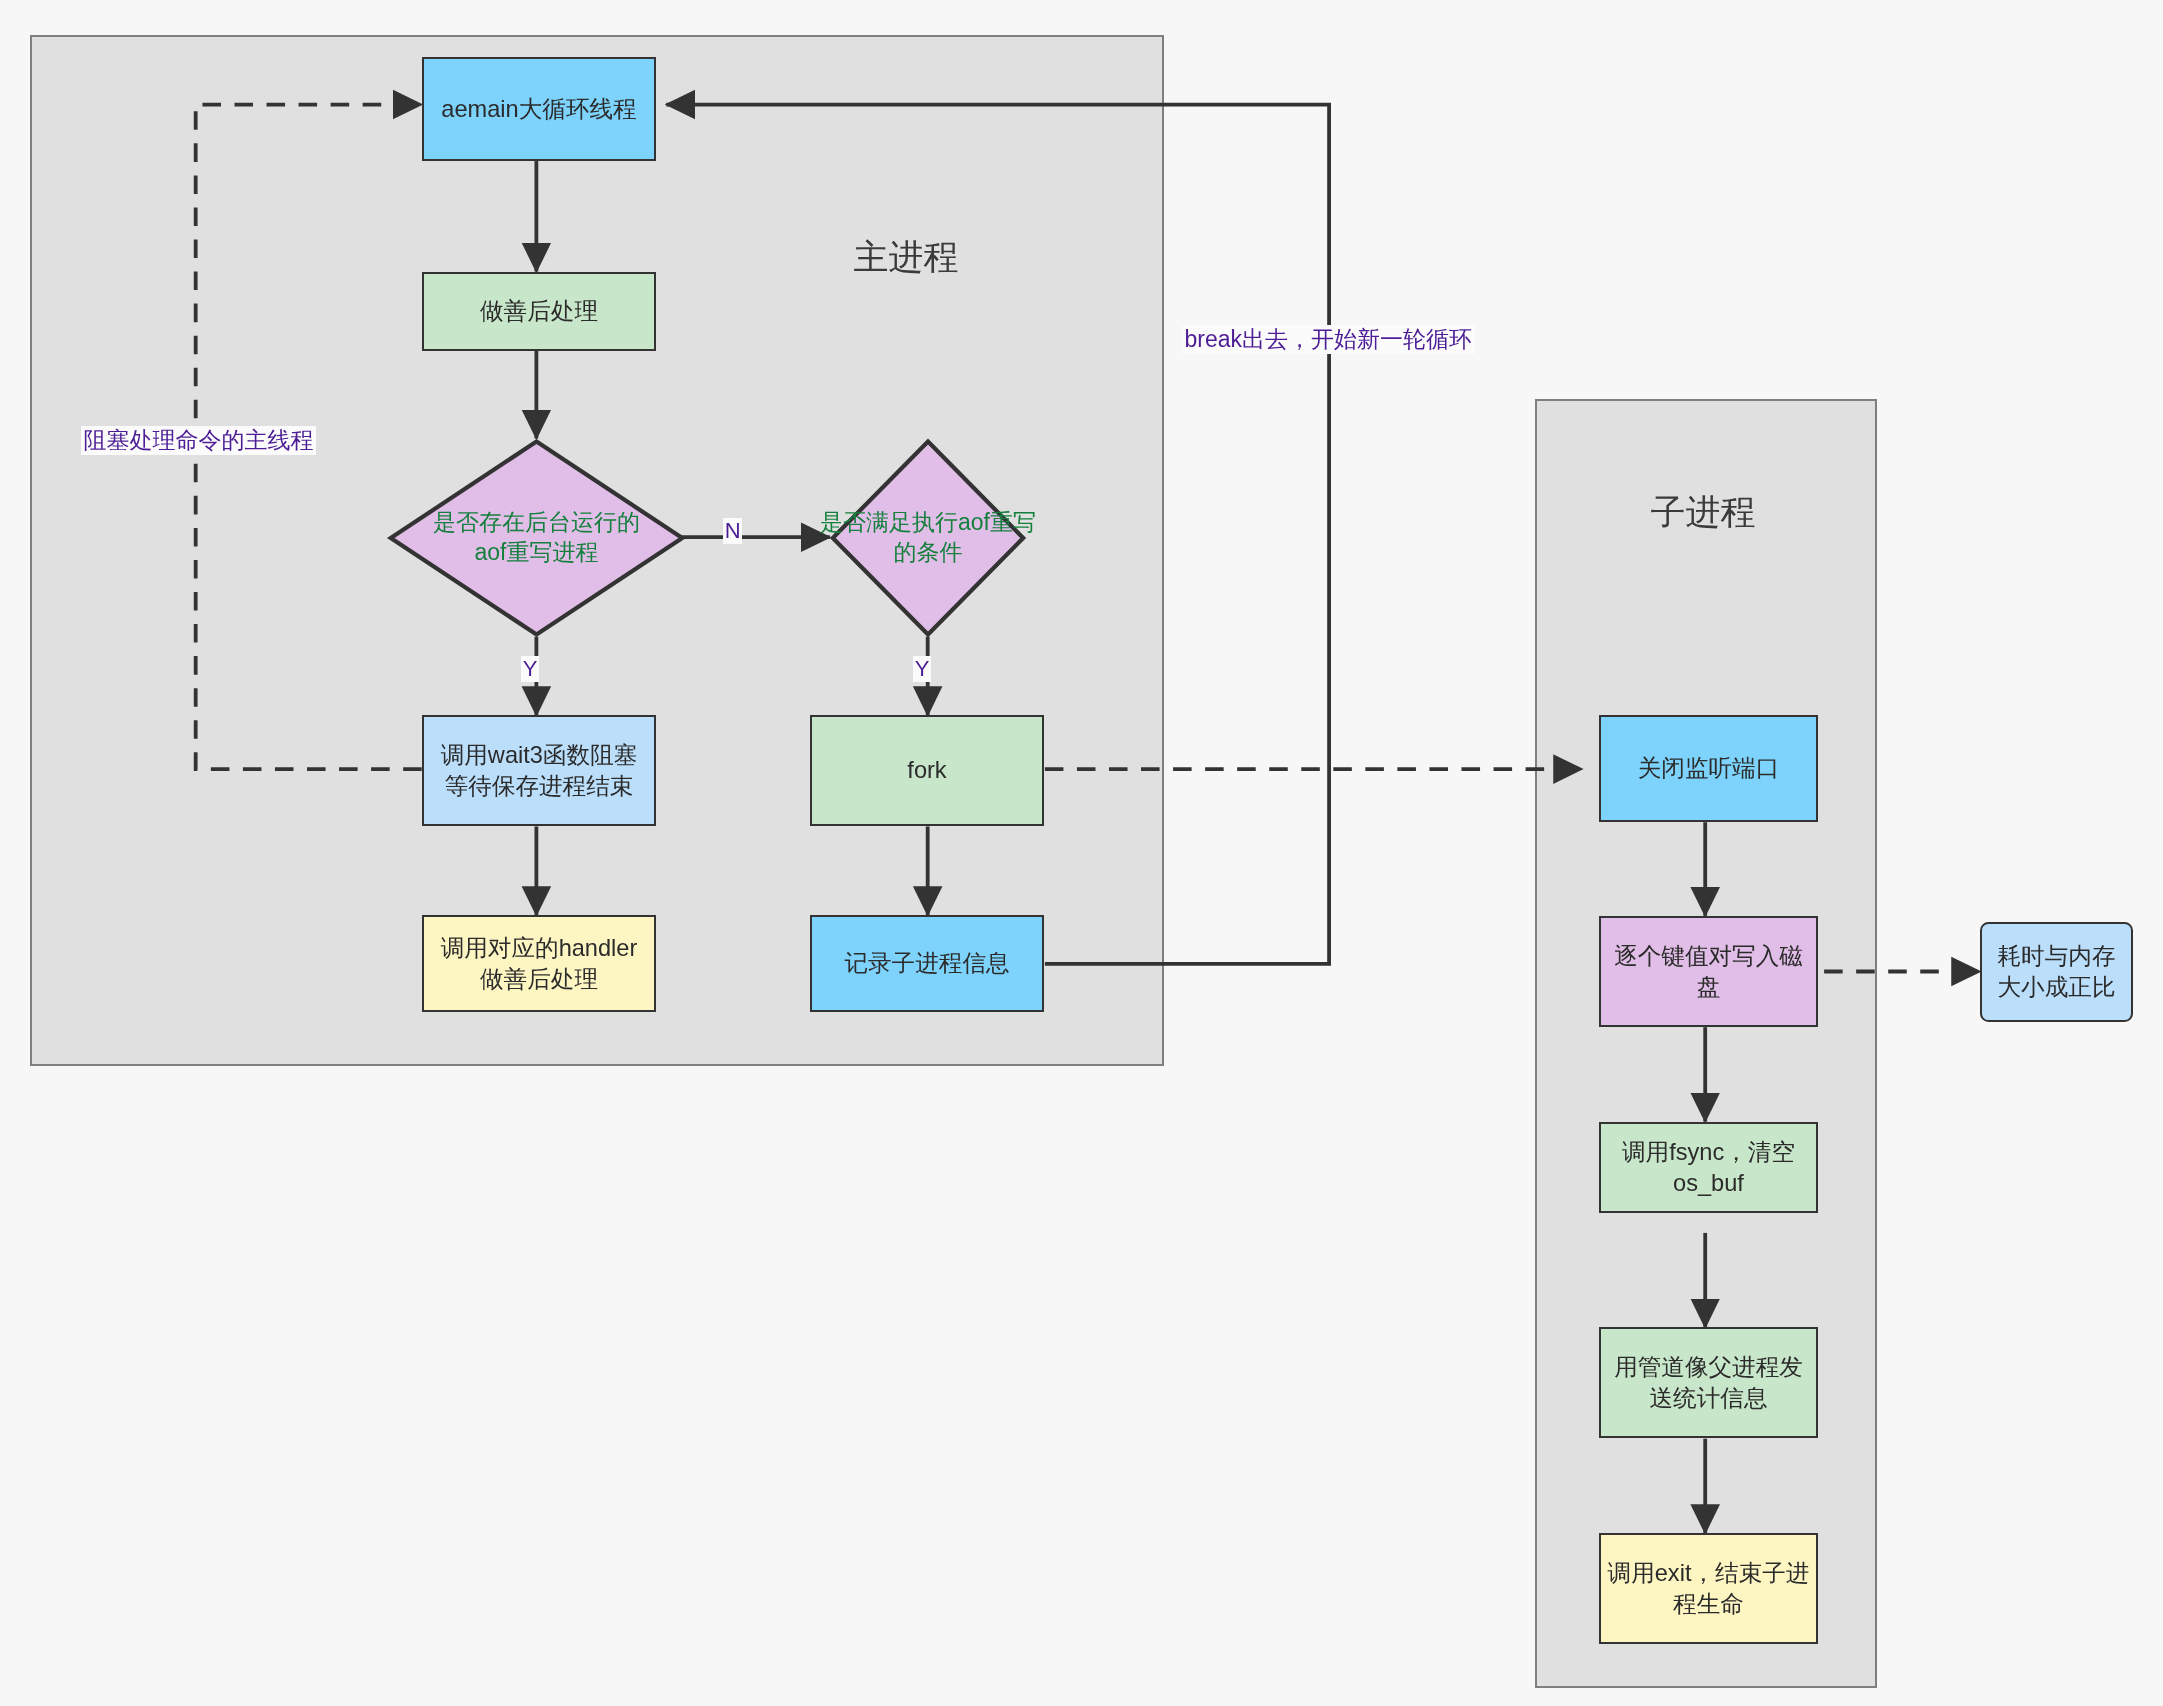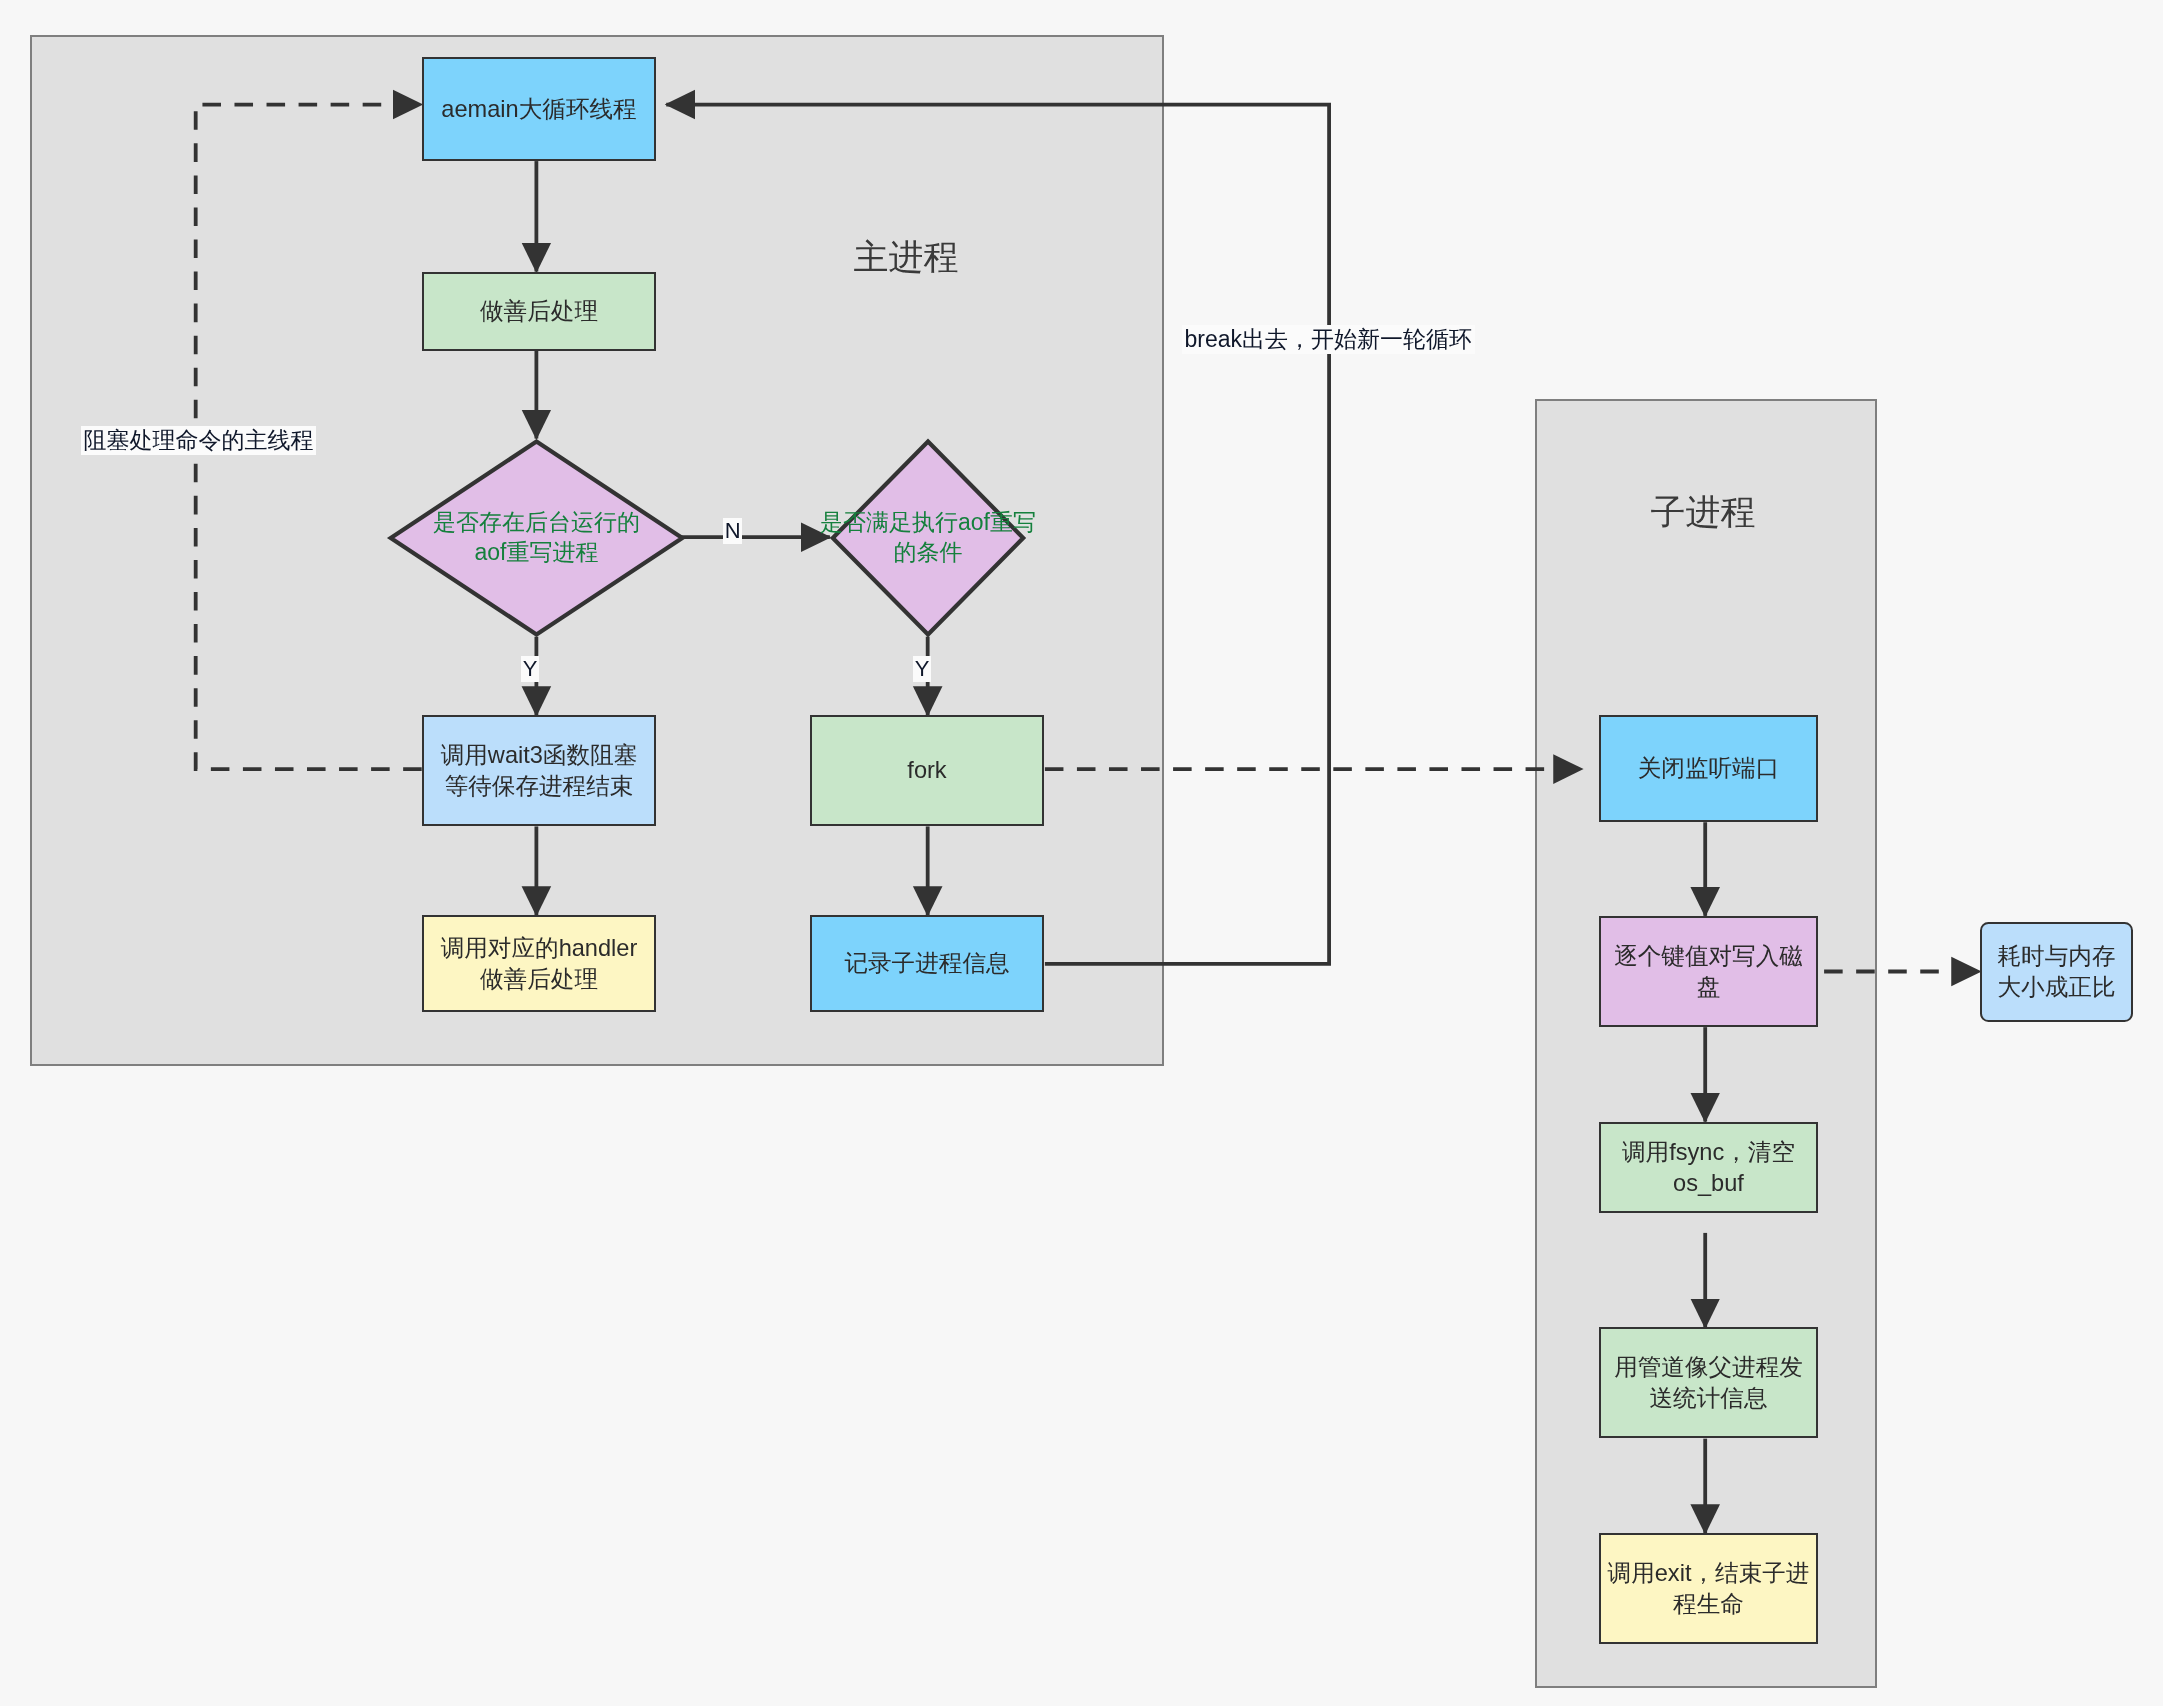--- a/index.html
+++ b/index.html
@@ -79,21 +79,21 @@
     justify-content: center;
     text-align: center;
     color: #15803d;
     font-size: 23px;
     line-height: 1.30;
     white-space: pre-line;
   }
   .edge-label {
     position: absolute;
     background: #fbfbfb;
-    color: #0f172a;
+    color: #4c1d95;
     font-size: 23px;
     white-space: nowrap;
     padding: 0.8px 2.5px;
     line-height: 1.2;
   }
   .edge-label.small {
     font-size: 22px;
     padding: 0 1.7px;
   }
 </style>

